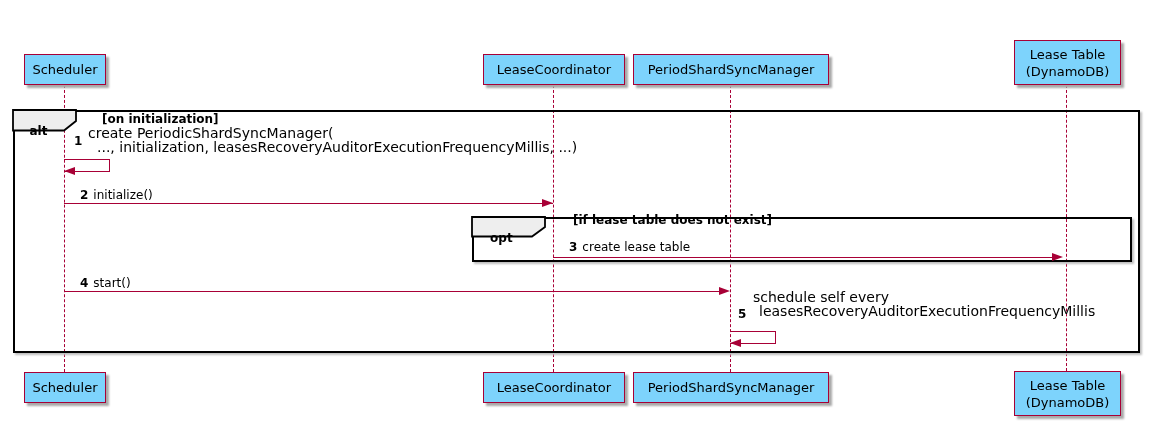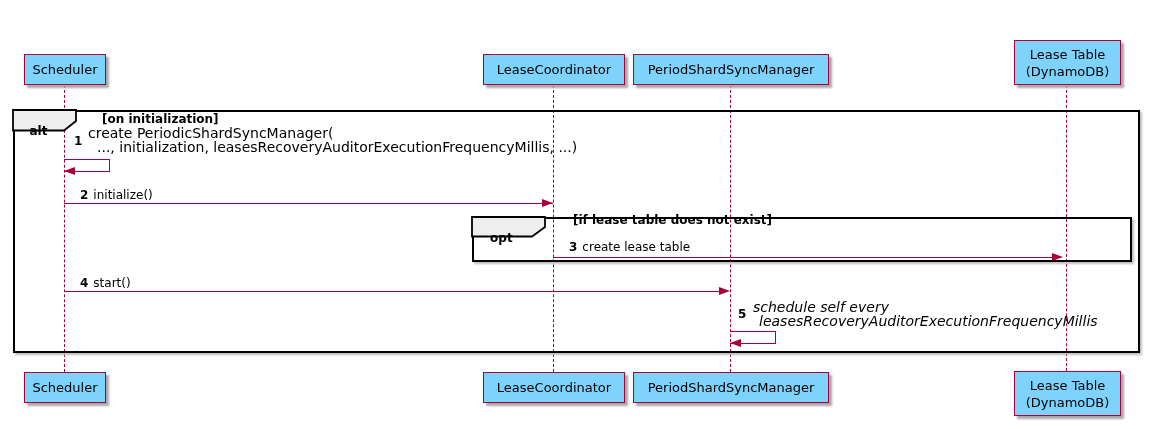--- a/index.html
+++ b/index.html
@@ -111,21 +111,21 @@
   <div class="arrow-line" style="left:553px; top:257px; width:500px;"></div>
   <div class="ah-right" style="left:1052px; top:253px;"></div>
 
   <div class="msg-label" style="left:74px; top:276px;">
     <span class="num">4</span><span>start()</span>
   </div>
   <div class="arrow-line" style="left:64px; top:291px; width:656px;"></div>
   <div class="ah-right" style="left:719px; top:287px;"></div>
 
   <div class="msg-num" style="left:738px; top:307px;">5</div>
-  <div class="msg-lines" style="left:753px; top:300px;font-style:italic;">
+  <div class="msg-lines" style="left:753px; top:290px;">
     <span>schedule self every</span>
     <span class="l2" style="padding-left:6px;">leasesRecoveryAuditorExecutionFrequencyMillis</span>
   </div>
   <div class="self-arrow" style="left:730px; top:331px; width:45px;"></div>
   <div class="ah-left" style="left:730px; top:339px;"></div>
 
   <div class="pbox" style="left:24px; top:372px; width:82px; height:31px;">
     <span>Scheduler</span>
   </div>
   <div class="pbox" style="left:483px; top:372px; width:142px; height:31px;">

